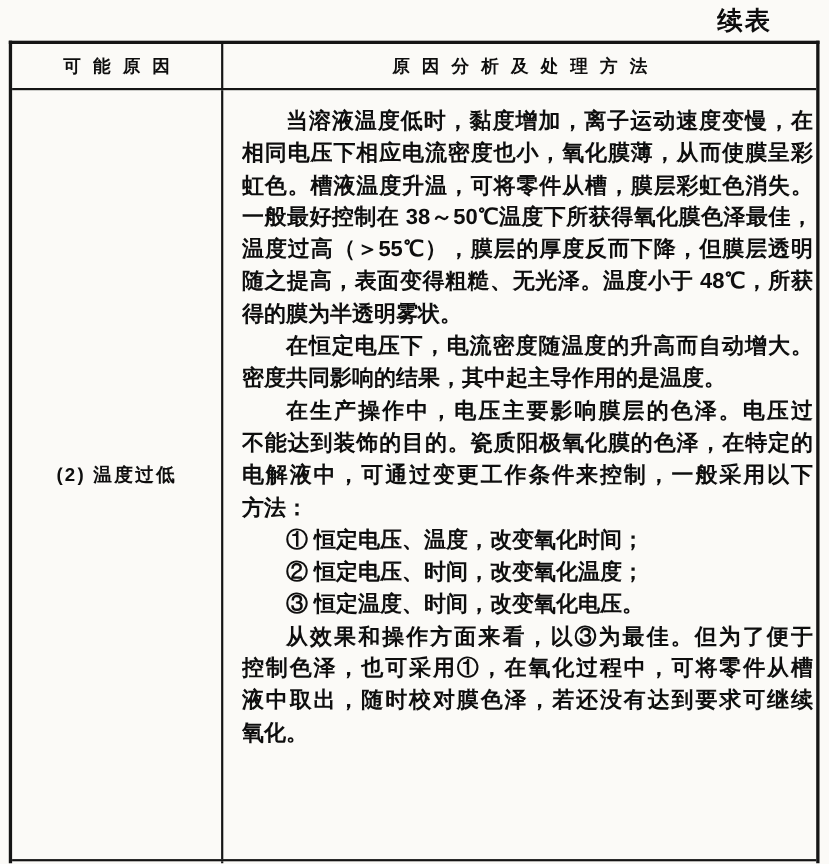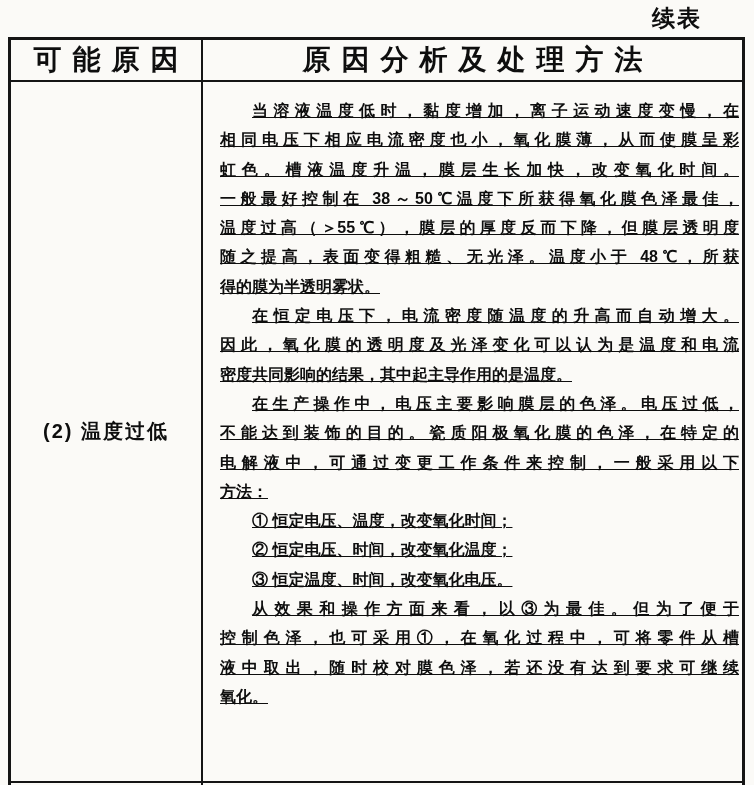--- a/index.html
+++ b/index.html
@@ -47,41 +47,40 @@
   .c2 { flex: 1; min-width: 0; box-sizing: border-box; }
   .hrow {
     height: 40px;
     flex-shrink: 0;
     border-bottom: 2px solid #151515;
   }
   .hrow .c1, .hrow .c2 {
     display: flex;
     align-items: center;
     justify-content: center;
-    font-size: 28px;
+    font-size: 16px;
     font-weight: 700;
     letter-spacing: 11px;
     text-indent: 11px;
   }
   .brow {
     height: 699px;
     flex-shrink: 0;
     border-bottom: 2px solid #151515;
   }
   .cause-text {
-    font-size: 20px;
+    font-size: 17px;
     font-weight: 600;
     letter-spacing: 2px;
     white-space: nowrap;
   }
   .analysis {
     padding: 14px 3px 0 17px;
-    font-size: 16px;
+    font-size: 20px;
     font-weight: 600;
-    text-decoration: underline;
   }
   .ln {
     line-height: 29.3px;
     height: 29.3px;
     overflow: hidden;
     word-break: break-all;
   }
   .j  { text-align: justify; text-align-last: justify; }
   .ind { text-indent: 2em; }
   .b  { font-weight: 800; }
@@ -100,27 +99,26 @@
   </div>
 
   <div class="row brow">
     <div class="c1">
       <span class="cause-text">(2) 温度过低</span>
     </div>
     <div class="c2">
       <div class="analysis">
         <div class="ln ind j">当溶液温度低时，黏度增加，离子运动速度变慢，在</div>
         <div class="ln j">相同电压下相应电流密度也小，氧化膜薄，从而使膜呈彩</div>
-        <div class="ln j">虹色。槽液温度升温，膜层生长加快，改变氧化时间。</div>
+        <div class="ln j">虹色。槽液温度升温，可将零件从槽，膜层彩虹色消失。</div>
         <div class="ln j">一般最好控制在 38～50℃温度下所获得氧化膜色泽最佳，</div>
         <div class="ln j">温度过高（＞55℃），膜层的厚度反而下降，但膜层透明度</div>
         <div class="ln j">随之提高，表面变得粗糙、无光泽。温度小于 48℃，所获</div>
         <div class="ln">得的膜为半透明雾状。</div>
         <div class="ln ind j">在恒定电压下，电流密度随温度的升高而自动增大。</div>
-        <div class="ln j">因此，氧化膜的透明度及光泽变化可以认为是温度和电流</div>
         <div class="ln">密度共同影响的结果，其中起主导作用的是温度。</div>
         <div class="ln ind j">在生产操作中，电压主要影响膜层的色泽。电压过低，</div>
         <div class="ln j">不能达到装饰的目的。瓷质阳极氧化膜的色泽，在特定的</div>
         <div class="ln j">电解液中，可通过变更工作条件来控制，一般采用以下</div>
         <div class="ln">方法：</div>
         <div class="ln ind">① 恒定电压、温度，改变氧化时间；</div>
         <div class="ln ind">② 恒定电压、时间，改变氧化温度；</div>
         <div class="ln ind">③ 恒定温度、时间，改变氧化电压。</div>
         <div class="ln ind j">从效果和操作方面来看，以③为最佳。但为了便于</div>
         <div class="ln j">控制色泽，也可采用①，在氧化过程中，可将零件从槽</div>

